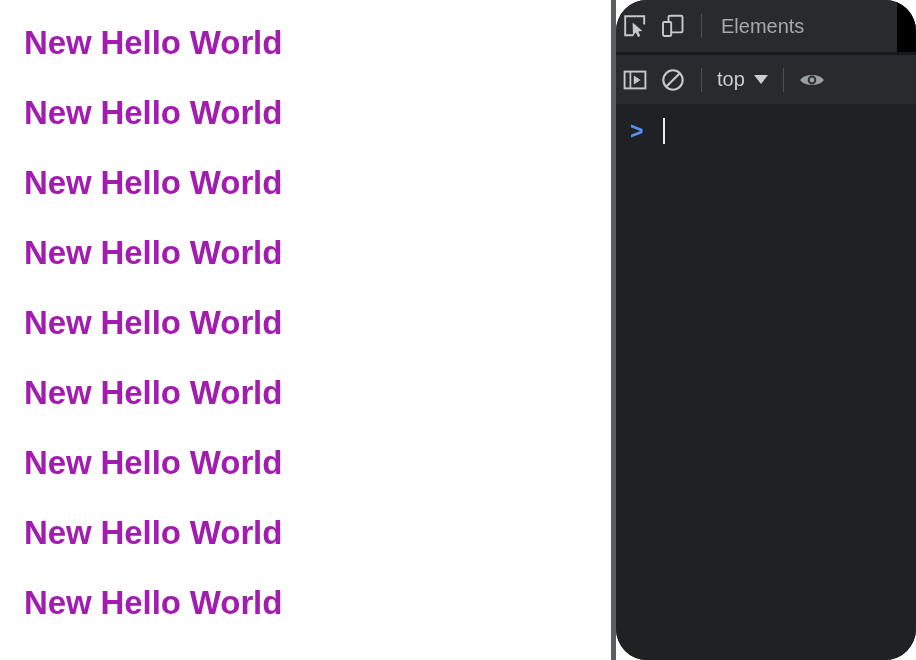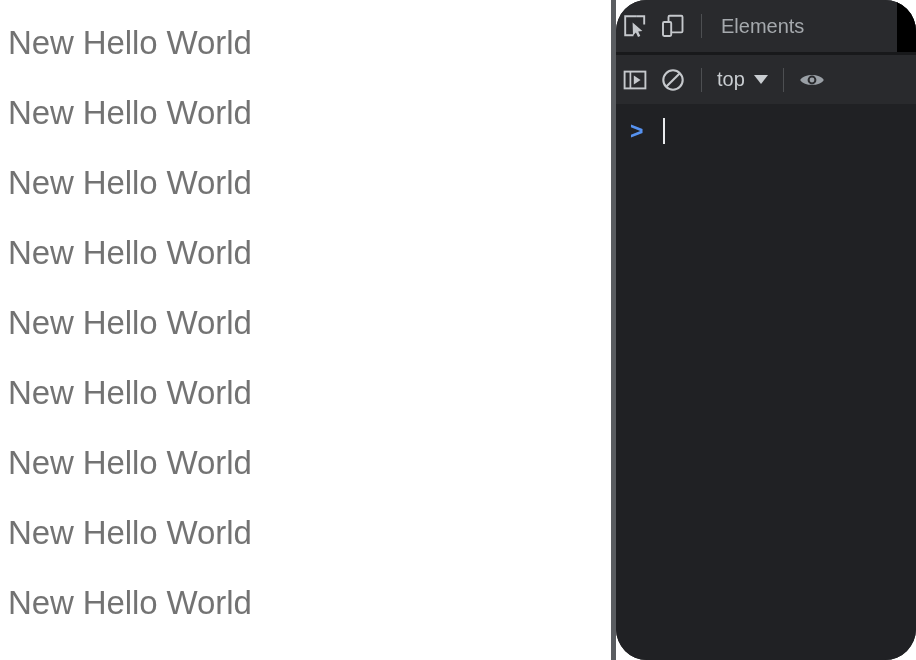--- a/index.html
+++ b/index.html
@@ -25,26 +25,26 @@
     left: 0;
     top: 0;
     width: 611px;
     height: 660px;
     background: #ffffff;
     overflow: hidden;
   }
 
   .page-line {
     position: absolute;
-    left: 8px;
+    left: 24px;
     font-family: "Liberation Sans", sans-serif;
     font-size: 33px;
-    font-weight: 400;
+    font-weight: 700;
     line-height: 38px;
-    color: #737373;
+    color: #a21caf;
     white-space: nowrap;
     letter-spacing: -0.1px;
   }
 
   
   .devtools-splitter {
     position: absolute;
     left: 611px;
     top: 0;
     width: 5px;

